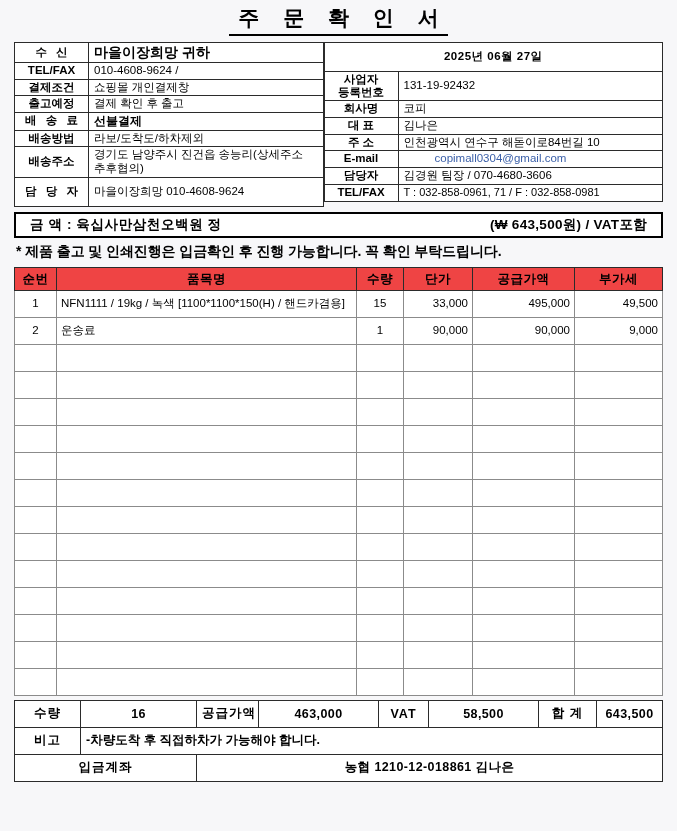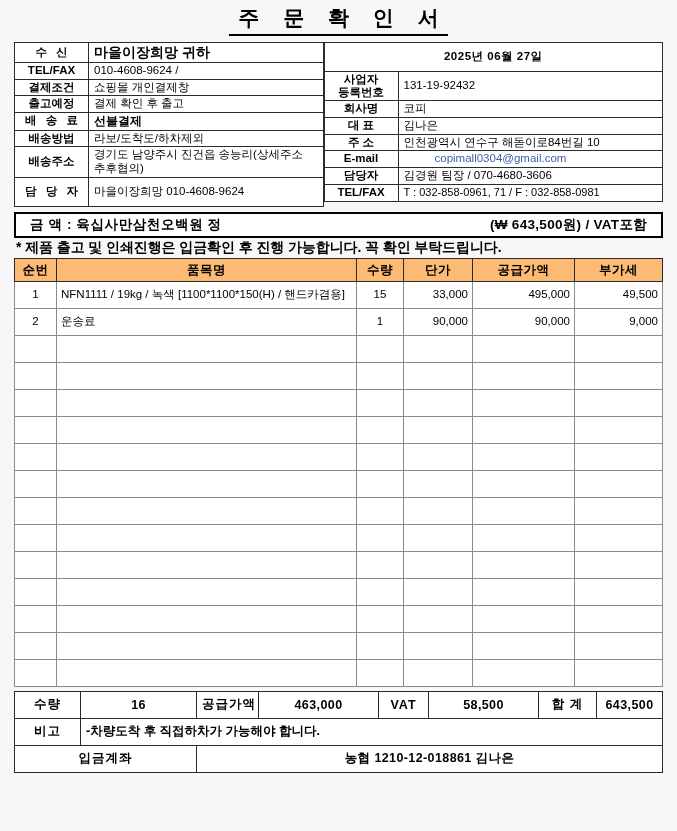--- a/index.html
+++ b/index.html
@@ -96,21 +96,21 @@
     padding: 0 14px;
     box-sizing: border-box;
     font-weight: bold;
     font-size: 13.5px;
   }
   .amount-left { letter-spacing: 0.6px; }
   .amount-right { margin-left: auto; letter-spacing: 0.3px; }
 
   
   .notice {
-    height: 20px;
+    height: 29px;
     display: flex;
     align-items: center;
     font-size: 14px;
     font-weight: bold;
     letter-spacing: -0.1px;
     padding-left: 2px;
   }
 
   
   table.items {
@@ -121,21 +121,21 @@
   }
   table.items th, table.items td {
     border: 1px solid #8b8b8b;
     font-size: 11.5px;
     padding: 1px 4px;
     background: #fff;
     line-height: 1.18;
     overflow: hidden;
   }
   table.items thead th {
-    background: #fdba74;
+    background: #ef4444;
     border: 1px solid #2b2b2b;
     font-weight: bold;
     font-size: 12.5px;
     height: 20px;
     text-align: center;
     letter-spacing: 0.5px;
   }
   table.items tbody td { height: 24px; }
   td.c-no   { text-align: center; }
   td.c-name { text-align: left; }

